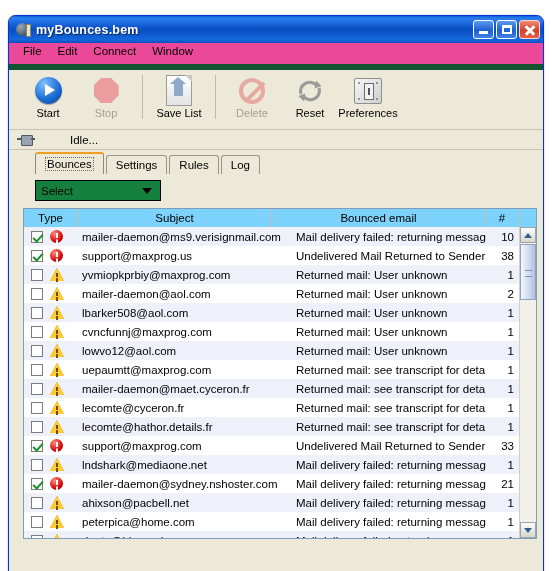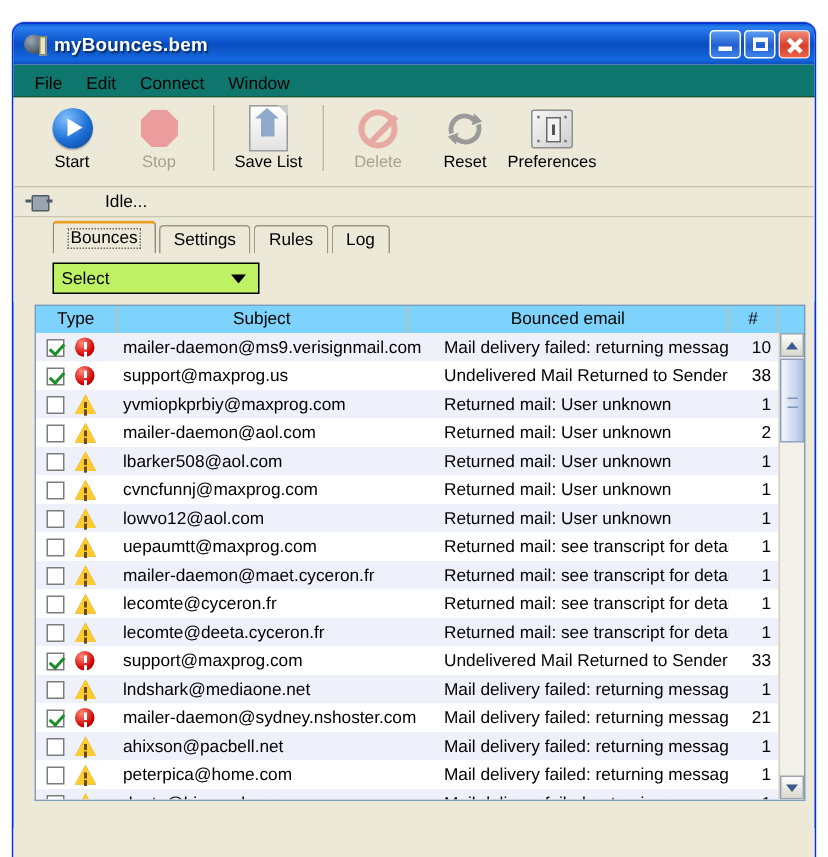--- a/index.html
+++ b/index.html
@@ -27,22 +27,22 @@
   .wbtn.max{background:linear-gradient(180deg,#5b9bf0,#1f5fd0 55%,#3d82e8);}
   .wbtn.close{background:linear-gradient(180deg,#f08c78,#d8402a 55%,#e8604a);border-color:#ffd6cc;}
   .wbtn.min::after{content:"";position:absolute;left:5px;bottom:4px;width:9px;height:3px;background:#fff;}
   .wbtn.max::after{content:"";position:absolute;left:5px;top:4px;width:10px;height:9px;
     border:2px solid #fff;border-top-width:3px;box-sizing:border-box;}
   .wbtn.close::before,.wbtn.close::after{content:"";position:absolute;left:4px;top:8px;width:12px;height:2.6px;background:#fff;}
   .wbtn.close::before{transform:rotate(45deg);}
   .wbtn.close::after{transform:rotate(-45deg);}
 
   
-  .menubar{height:21px;background:#0f766e;display:flex;align-items:flex-end;padding-left:6px;
-    border-bottom:1px solid #14532d;}
+  .menubar{height:21px;background:#ec4899;display:flex;align-items:flex-start;padding-left:6px;
+    border-bottom:6px solid #14532d;}
   .menu-item{font-size:11.5px;color:#000;padding:2px 8px;white-space:nowrap;}
 
   
   .toolbar{height:55px;background:#ece9d8;display:flex;align-items:flex-start;
     padding:4px 0 0 10px;border-bottom:1px solid #c8c4ae;}
   .tb-group{display:flex;align-items:flex-start;}
   .tb-sep{width:1px;height:44px;background:#c0bca6;margin:1px 7px 0 7px;}
   .tbtn{width:58px;display:flex;flex-direction:column;align-items:center;justify-content:flex-start;}
   .tbtn .glyph{height:33px;display:flex;align-items:center;justify-content:center;}
   .tbtn .lbl{font-size:11px;color:#000;margin-top:0px;white-space:nowrap;}
@@ -90,21 +90,21 @@
     position:relative;}
   .tab{height:19px;padding:0 9px;margin-right:2px;font-size:11.5px;color:#000;
     display:flex;align-items:center;background:#ece9d8;
     border:1px solid #9a9684;border-bottom:none;border-radius:3px 3px 0 0;box-sizing:border-box;}
   .tab.active{height:22px;background:#ece9d8;border-color:#8f8b79;
     border-top:2px solid #f0a020;font-weight:normal;position:relative;z-index:2;}
   .tab.active .tlabel{border:1px dotted #6b6b6b;padding:0 1px;}
 
   
   .selectrow{height:32px;background:#ece9d8;padding:6px 0 0 26px;box-sizing:border-box;}
-  .combo{width:138px;height:21px;border:1px solid #000;background:#bef264;
+  .combo{width:126px;height:21px;border:1px solid #000;background:#15803d;
     display:flex;align-items:center;justify-content:space-between;padding:0 4px 0 5px;box-sizing:border-box;}
   .combo .ctext{font-size:11.5px;color:#000;}
   .combo .carrow{width:0;height:0;border-left:5.5px solid transparent;border-right:5.5px solid transparent;
     border-top:6px solid #000;margin-right:4px;}
 
   
   .listwrap{margin:2px 6px 0 14px;border:1px solid #7f9db9;background:#fff;
     height:331px;box-sizing:border-box;position:relative;overflow:hidden;}
   .lhead{display:flex;height:18px;background:#7dd3fc;border-bottom:1px solid #b4b0a0;font-size:11.5px;}
   .lhead .hc{display:flex;align-items:center;justify-content:center;
@@ -375,21 +375,21 @@
           </div>
           <div class="cell mail">lecomte@cyceron.fr</div>
           <div class="cell subj">Returned mail: see transcript for details</div>
           <div class="cell num">1</div>
         </div>
         <div class="row odd">
           <div class="cell type">
             <span class="cb"></span>
             <span class="ic-warn"></span>
           </div>
-          <div class="cell mail">lecomte@deeta.cyceron.fr</div>
+          <div class="cell mail">lecomte@hathor.details.fr</div>
           <div class="cell subj">Returned mail: see transcript for details</div>
           <div class="cell num">1</div>
         </div>
         <div class="row even">
           <div class="cell type">
             <span class="cb on"></span>
             <span class="ic-err"></span>
           </div>
           <div class="cell mail">support@maxprog.com</div>
           <div class="cell subj">Undelivered Mail Returned to Sender</div>

